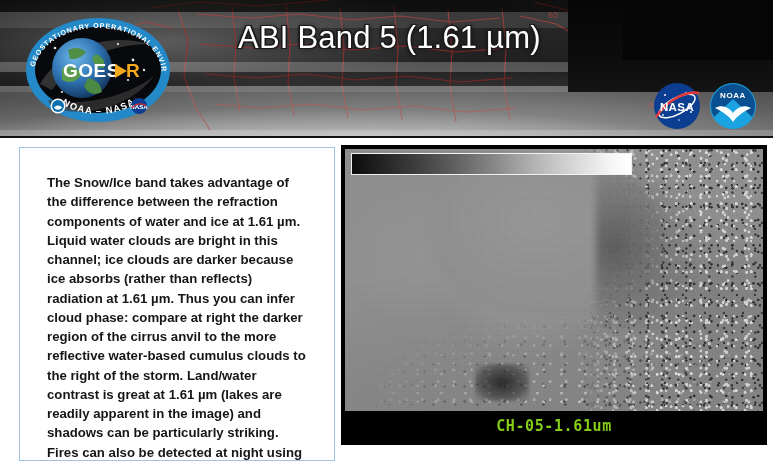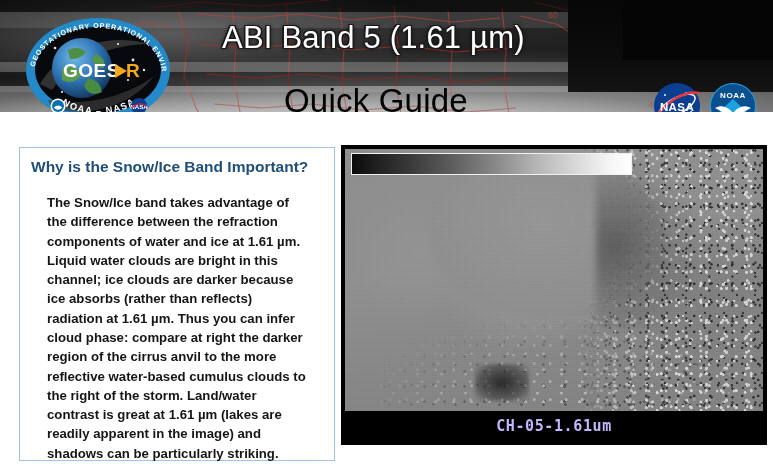--- a/index.html
+++ b/index.html
@@ -4,21 +4,21 @@
 <style>
   html,body{margin:0;padding:0;background:#ffffff;}
   body{
     width:773px;height:466px;overflow:hidden;
     font-family:"Liberation Sans","DejaVu Sans",sans-serif;
     position:relative;
   }
 
   
   .header{
-    position:absolute;left:0;top:0;width:773px;height:112px;
+    position:absolute;left:0;top:0;width:773px;height:138px;
     overflow:hidden;background:#0a0a0a;
   }
   
   .hdr-sat{
     position:absolute;inset:0;
     background:
       radial-gradient(ellipse 120% 70% at 38% 115%, rgba(235,235,235,.95) 0%, rgba(190,190,190,.75) 28%, rgba(120,120,120,.35) 52%, rgba(0,0,0,0) 72%),
       radial-gradient(ellipse 95% 120% at 62% 125%, rgba(225,225,225,.85) 0%, rgba(160,160,160,.5) 35%, rgba(0,0,0,0) 68%),
       radial-gradient(ellipse 60% 80% at 22% 30%, rgba(150,150,150,.55) 0%, rgba(60,60,60,.2) 60%, rgba(0,0,0,0) 85%),
       radial-gradient(ellipse 70% 90% at 78% 10%, rgba(40,40,40,.9) 0%, rgba(15,15,15,.95) 70%),
@@ -39,21 +39,21 @@
   .hdr-dark-right2{position:absolute;right:0;top:0;width:150px;height:60px;background:#050505;}
   
   .geolines{position:absolute;inset:0;opacity:.85;}
 
   .hdr-bottom-rule{position:absolute;left:0;top:136px;width:773px;height:3px;background:#111;}
 
   
   .goesr{position:absolute;left:18px;top:14px;width:160px;height:112px;}
 
   .title-main{
-    position:absolute;left:222px;top:20px;
+    position:absolute;left:238px;top:20px;
     font-size:31px;font-weight:400;color:#ffffff;letter-spacing:.2px;
     text-shadow:
       -1.4px -1.4px 0 #1a1a1a, 1.4px -1.4px 0 #1a1a1a,
       -1.4px  1.4px 0 #1a1a1a, 1.4px  1.4px 0 #1a1a1a,
        0 0 5px rgba(0,0,0,.85);
     white-space:nowrap;
   }
   .title-sub{
     position:absolute;left:284px;top:82px;
     font-size:33px;font-weight:400;color:#000000;letter-spacing:.2px;
@@ -156,21 +156,21 @@
       repeating-linear-gradient(0deg, rgba(255,255,255,.05) 0 1px, rgba(0,0,0,.05) 1px 2px),
       repeating-linear-gradient(90deg, rgba(255,255,255,.04) 0 1px, rgba(0,0,0,.04) 1px 2px);
   }
   .colorbar{
     position:absolute;left:6px;top:4px;width:281px;height:22px;
     border:1.5px solid #f2f2f2;box-sizing:border-box;
     background:linear-gradient(90deg,#0b0b0b 0%,#1e1e1e 8%,#3c3c3c 22%,#5e5e5e 36%,#8a8a8a 52%,#b5b5b5 66%,#d8d8d8 80%,#f4f4f4 92%,#ffffff 100%);
   }
   .sat-caption{
     position:relative;width:418px;height:30px;background:#000;
-    color:#c4b5fd;font-family:"DejaVu Sans Mono","Liberation Mono",monospace;
+    color:#84cc16;font-family:"DejaVu Sans Mono","Liberation Mono",monospace;
     font-size:15px;font-weight:bold;letter-spacing:.6px;
     display:flex;align-items:center;justify-content:center;gap:24px;
   }
 </style>
 </head>
 <body>
 
 <div class="header">
   <div class="hdr-sat"></div>
 
@@ -252,21 +252,20 @@
       <path d="M-4.2 1.6 q4.2 -4 8.4 0 q-4.2 4.4 -8.4 0z" fill="#ffffff"></path>
     </g>
     <g transform="translate(121,92)">
       <circle cx="0" cy="0" r="8" fill="#0b3d91"></circle>
       <text x="0" y="2.6" text-anchor="middle" font-family="Liberation Sans, sans-serif" font-size="6.2" font-weight="bold" fill="#ffffff">NASA</text>
       <path d="M-7.5 2 q7.5 -7 15 -2" stroke="#d9262b" stroke-width="1.2" fill="none"></path>
     </g>
   </svg>
 
   <div class="title-main">ABI Band 5 (1.61 µm)</div>
-  <div class="title-sub">Quick Guide</div>
 
   <svg class="nasa-logo" viewBox="0 0 48 48">
     <circle cx="24" cy="24" r="23" fill="#0b3d91"></circle>
     <g fill="#ffffff" opacity=".95">
       <circle cx="12" cy="13" r="1"></circle>
         <circle cx="33" cy="11" r=".9"></circle>
       <circle cx="38" cy="30" r="1"></circle>
         <circle cx="10" cy="33" r=".9"></circle>
       <circle cx="26" cy="38" r=".8"></circle>
     </g>
@@ -279,21 +278,20 @@
     <circle cx="24" cy="24" r="23" fill="#1aa3e0"></circle>
     <path d="M24 2 a22 22 0 0 1 22 22 a22 22 0 0 1 -3 11 L24 17 L5 35 A22 22 0 0 1 2 24 A22 22 0 0 1 24 2 z" fill="#0a4f8f"></path>
     <text x="24" y="16" text-anchor="middle" font-family="Liberation Sans, sans-serif" font-size="8" font-weight="bold" fill="#ffffff" letter-spacing="0.6">NOAA</text>
     <path d="M6 26 C14 22 20 26 24 31 C28 26 34 22 42 26 C34 30 28 34 24 40 C20 34 14 30 6 26 z" fill="#ffffff"></path>
   </svg>
 
   <div class="hdr-bottom-rule"></div>
 </div>
 
 <div class="textbox">
-  <div class="tb-heading">Why is the Snow/Ice Band Important?</div>
   <div class="tb-body">The Snow/Ice band takes advantage of the difference between the refraction components of water and ice at 1.61 µm.  Liquid water clouds are bright in this channel; ice clouds are darker because ice absorbs (rather than reflects) radiation at 1.61 µm.  Thus you can infer cloud phase:  compare at right the darker region of the cirrus anvil to the more reflective water-based cumulus clouds to the right of the storm.  Land/water contrast is great at 1.61 µm (lakes are readily apparent in the image) and shadows can be particularly striking.  Fires can also be detected at night using this band</div>
 </div>
 
 <div class="imgpanel">
   <div class="sat">
     <div class="sat-bg"></div>
     <div class="sat-cu"></div>
     <div class="sat-cu2"></div>
     <div class="sat-anvil"></div>
     <div class="sat-anvil-edge"></div>

